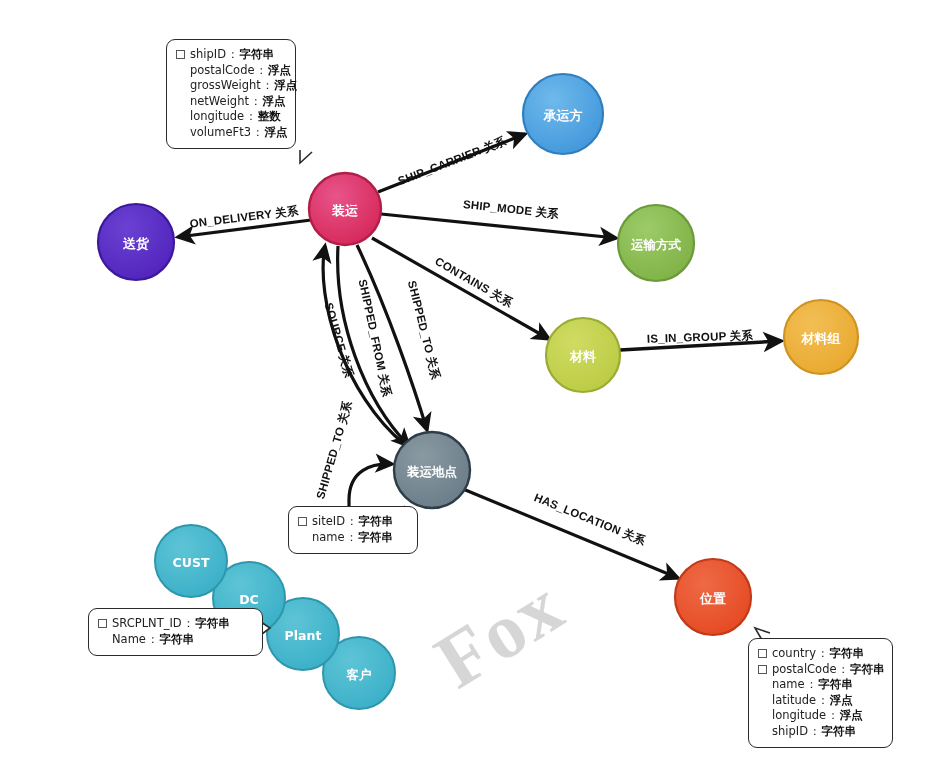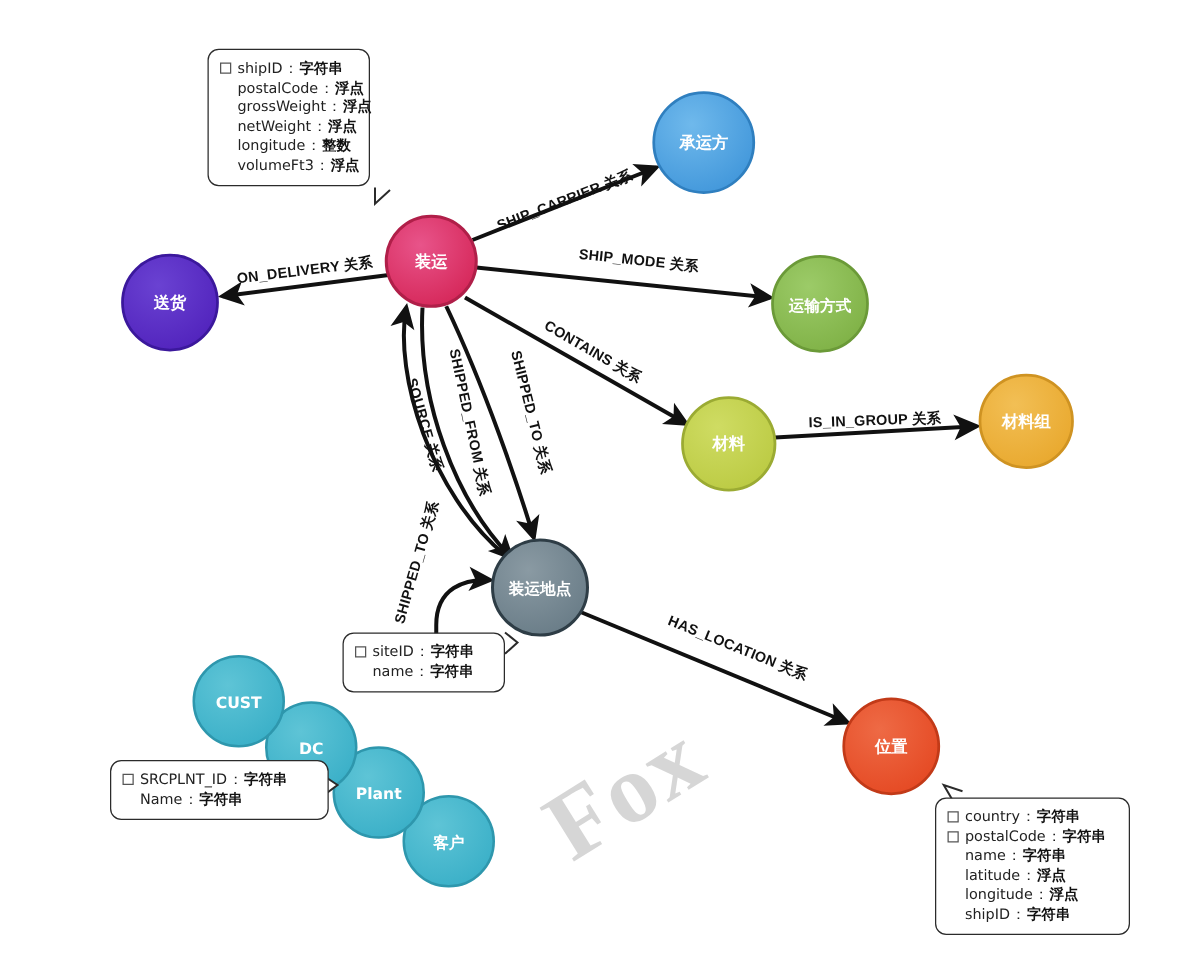--- a/index.html
+++ b/index.html
@@ -259,21 +259,21 @@
       <span class="ptype">整数</span>
     </div>
     <div class="row">
       <span class="bullet blank"></span>
       <span class="pname">volumeFt3</span>
       <span class="sep">：</span>
       <span class="ptype">浮点</span>
     </div>
   </div>
 
-  <div class="propbox" style="left:274px;top:506px;width:130px;">
+  <div class="propbox" style="left:288px;top:506px;width:130px;">
     <div class="row">
       <span class="bullet"></span>
       <span class="pname">siteID</span>
       <span class="sep">：</span>
       <span class="ptype">字符串</span>
     </div>
     <div class="row">
       <span class="bullet blank"></span>
       <span class="pname">name</span>
       <span class="sep">：</span>
@@ -289,21 +289,21 @@
       <span class="ptype">字符串</span>
     </div>
     <div class="row">
       <span class="bullet blank"></span>
       <span class="pname">Name</span>
       <span class="sep">：</span>
       <span class="ptype">字符串</span>
     </div>
   </div>
 
-  <div class="propbox" style="left:748px;top:638px;width:156px;">
+  <div class="propbox" style="left:748px;top:638px;width:145px;">
     <div class="row">
       <span class="bullet"></span>
       <span class="pname">country</span>
       <span class="sep">：</span>
       <span class="ptype">字符串</span>
     </div>
     <div class="row">
       <span class="bullet"></span>
       <span class="pname">postalCode</span>
       <span class="sep">：</span>

